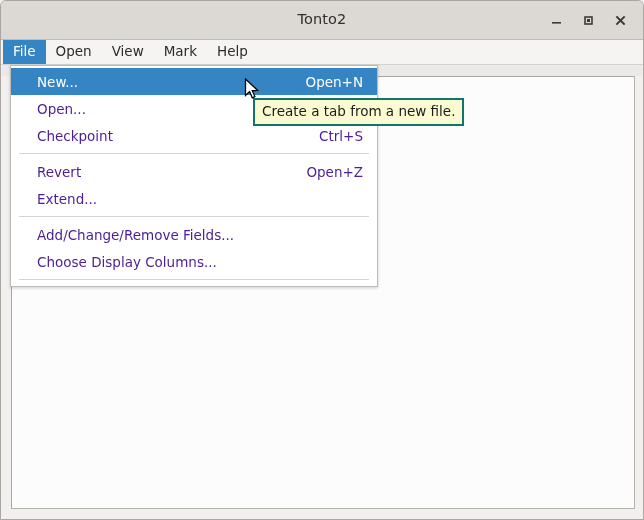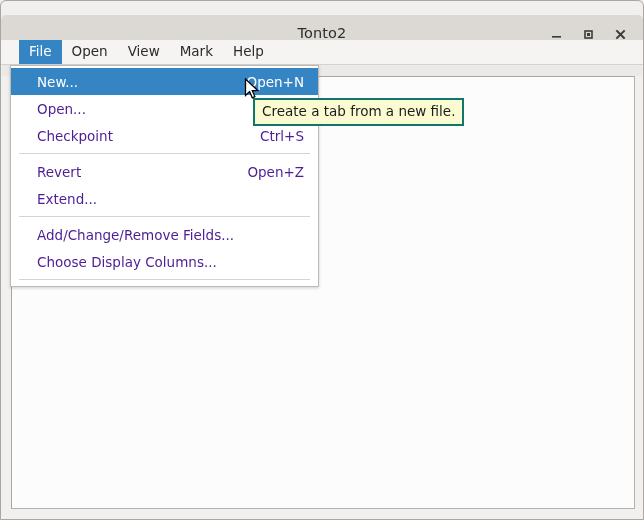--- a/index.html
+++ b/index.html
@@ -23,21 +23,21 @@
     box-sizing: border-box;
     background: #f1f0ee;
     border: 1px solid #a9a5a0;
     border-radius: 6px 6px 0 0;
     overflow: hidden;
   }
 
   
   .titlebar {
     position: absolute;
-    left: 0; top: 14px;
+    left: 0; top: 0;
     right: 0;
     height: 38px;
     background: #dcd9d4;
     border-bottom: 1px solid #bfbbb6;
     border-radius: 5px 5px 0 0;
   }
   .title-text {
     position: absolute;
     left: 0; right: 0;
     top: 10px;
@@ -68,21 +68,21 @@
   
   .menubar {
     position: absolute;
     left: 0; right: 0;
     top: 39px;
     height: 25px;
     background: #f5f4f2;
     border-bottom: 1px solid #d6d2cd;
     display: flex;
     align-items: stretch;
-    padding-left: 18px;
+    padding-left: 2px;
     box-sizing: border-box;
   }
   .menubar-item {
     display: flex;
     align-items: center;
     padding: 0 10px;
     font-size: 13.5px;
     color: #2b2b2b;
     line-height: 1;
   }
@@ -117,21 +117,21 @@
     top: 508px;
     bottom: 0;
     background: #f1f0ee;
   }
 
   
   .menu-popup {
     position: absolute;
     left: 9px;
     top: 64px;
-    width: 309px;
+    width: 368px;
     background: #ffffff;
     border: 1px solid #bdbab6;
     box-sizing: border-box;
     padding: 2px 0 2px 0;
     box-shadow: 0 1px 3px rgba(0,0,0,0.18);
     z-index: 40;
   }
   .menu-item {
     position: relative;
     height: 27px;

